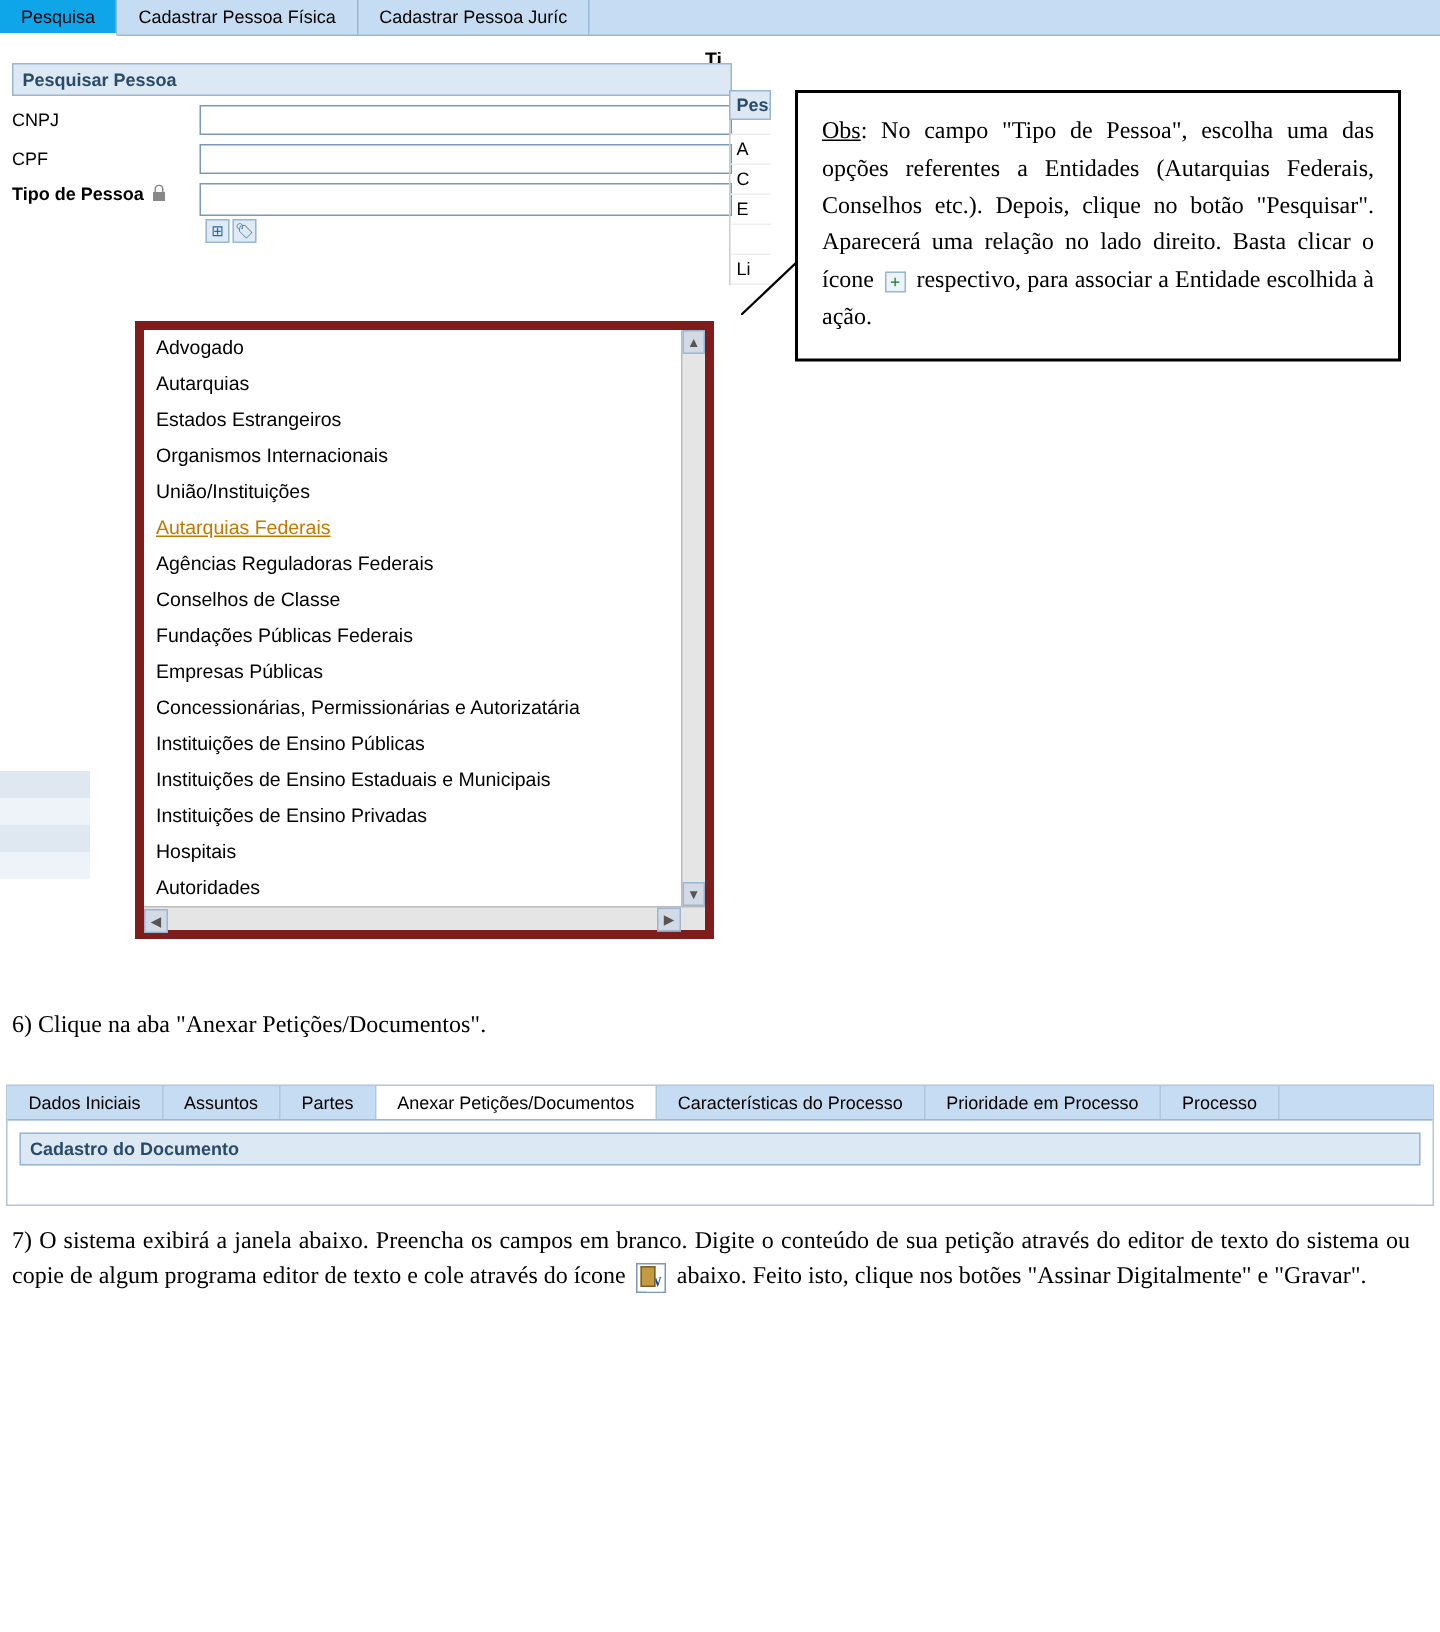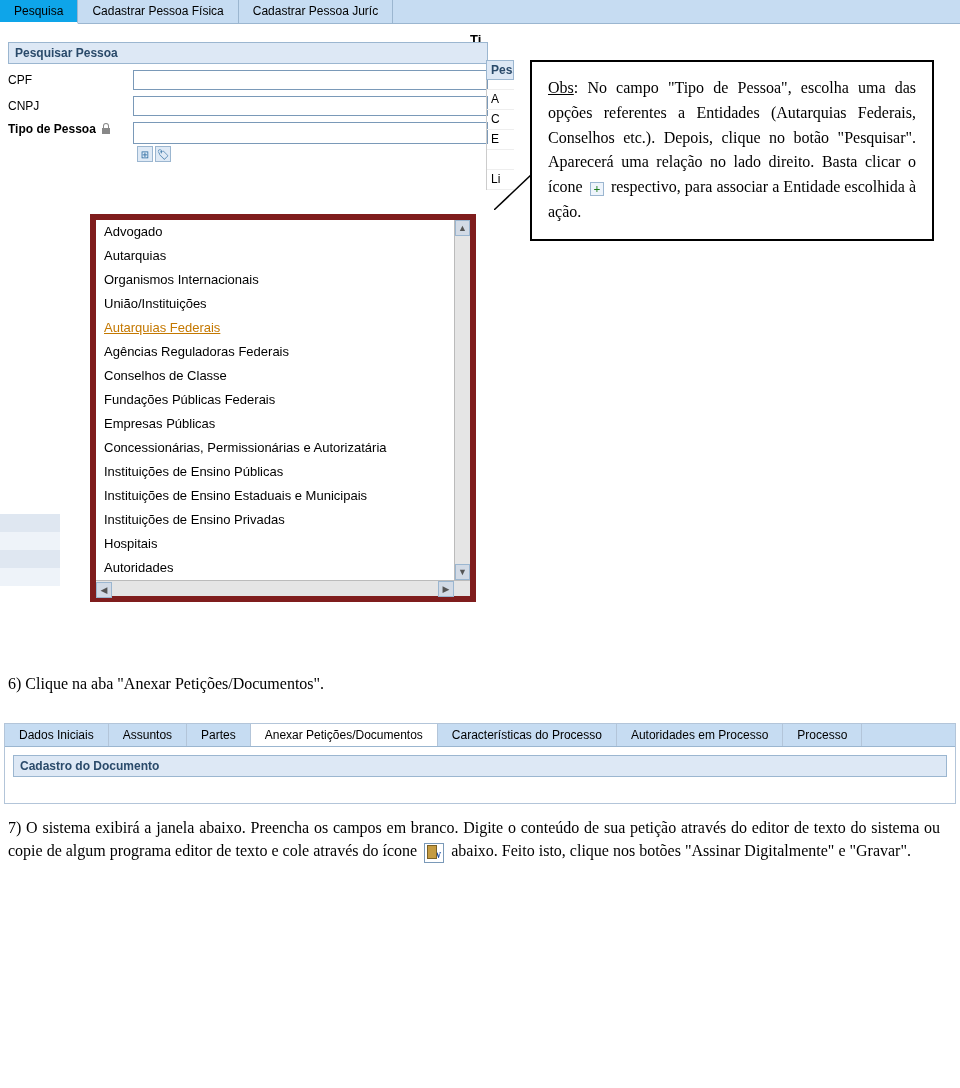--- a/index.html
+++ b/index.html
@@ -91,26 +91,26 @@
 </div>
 
 <div class="content-area">
 
   <div class="title-cut">Ti</div>
 
   <div class="panel-left">
     <div class="panel-bar">Pesquisar Pessoa</div>
 
     <div class="field-row">
+      <div class="field-label">CNPJ</div>
+      <div class="field-input"></div>
+    </div>
+
+    <div class="field-row">
       <div class="field-label">CPF</div>
-      <div class="field-input"></div>
-    </div>
-
-    <div class="field-row">
-      <div class="field-label">CNPJ</div>
       <div class="field-input"></div>
     </div>
 
     <div class="tipo-area">
       <div class="field-label" style="display:flex;align-items:center;">
         <b>Tipo de Pessoa</b>
         <span class="lock-icon">
           <svg width="10" height="12" viewBox="0 0 10 12">
               <path d="M2 5V3a3 3 0 016 0v2h1v6H1V5h1zm1 0h4V3a2 2 0 00-4 0v2z" fill="#888"></path>
             </svg>
@@ -146,20 +146,21 @@
   <div class="callout-line">
     <svg width="38" height="36">
         <line x1="38" y1="0" x2="0" y2="36"></line>
       </svg>
   </div>
 
   <div class="dropdown-list">
     <div style="padding-right:16px; padding-bottom:16px;">
       <div class="item">Advogado</div>
       <div class="item">Autarquias</div>
+      <div class="item">Estados Estrangeiros</div>
       <div class="item">Organismos Internacionais</div>
       <div class="item">União/Instituições</div>
       <div class="item selected">Autarquias Federais</div>
       <div class="item">Agências Reguladoras Federais</div>
       <div class="item">Conselhos de Classe</div>
       <div class="item">Fundações Públicas Federais</div>
       <div class="item">Empresas Públicas</div>
       <div class="item">Concessionárias, Permissionárias e Autorizatária</div>
       <div class="item">Instituições de Ensino Públicas</div>
       <div class="item">Instituições de Ensino Estaduais e Municipais</div>
@@ -191,21 +192,21 @@
   </div>
 </div>
 
 <div class="tabbar2-wrap">
   <div class="tabbar2">
     <div class="tab2">Dados Iniciais</div>
     <div class="tab2">Assuntos</div>
     <div class="tab2">Partes</div>
     <div class="tab2 active">Anexar Petições/Documentos</div>
     <div class="tab2">Características do Processo</div>
-    <div class="tab2">Autoridades em Processo</div>
+    <div class="tab2">Prioridade em Processo</div>
     <div class="tab2">Processo</div>
   </div>
   <div class="panel-bar2">Cadastro do Documento</div>
   <div class="pad-below"></div>
 </div>
 
 <div class="instr">
   <div class="step">
     <span>7) O sistema exibirá a janela abaixo. Preencha os campos em branco. Digite o conteúdo de sua petição através do editor de texto do sistema ou copie de algum programa editor de texto e cole através do ícone</span>
     <span class="word-icon"></span>

